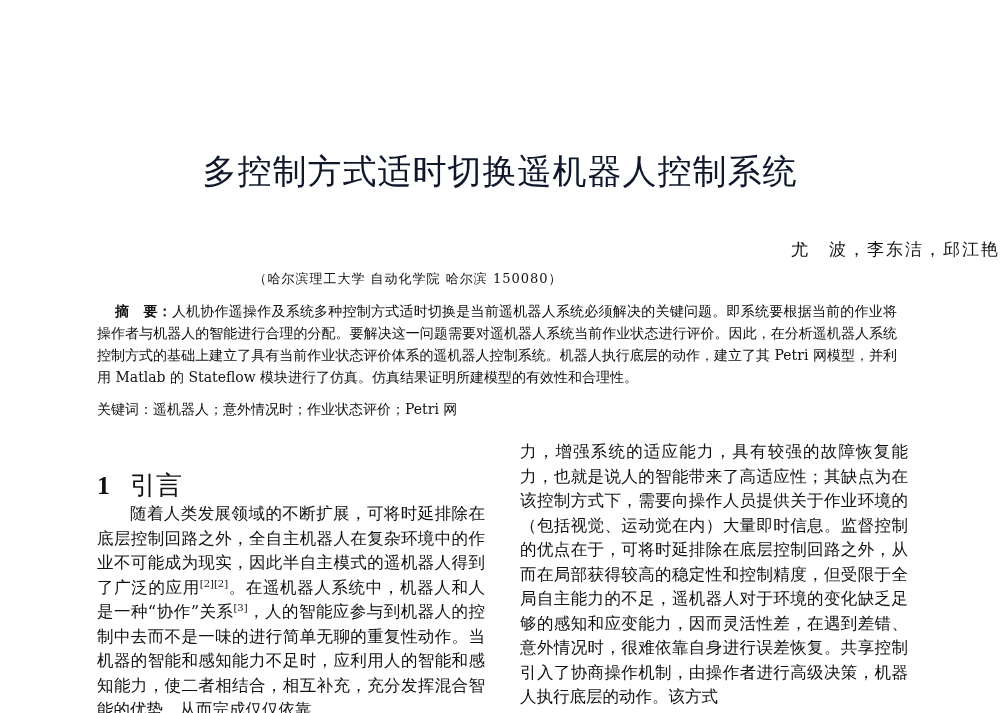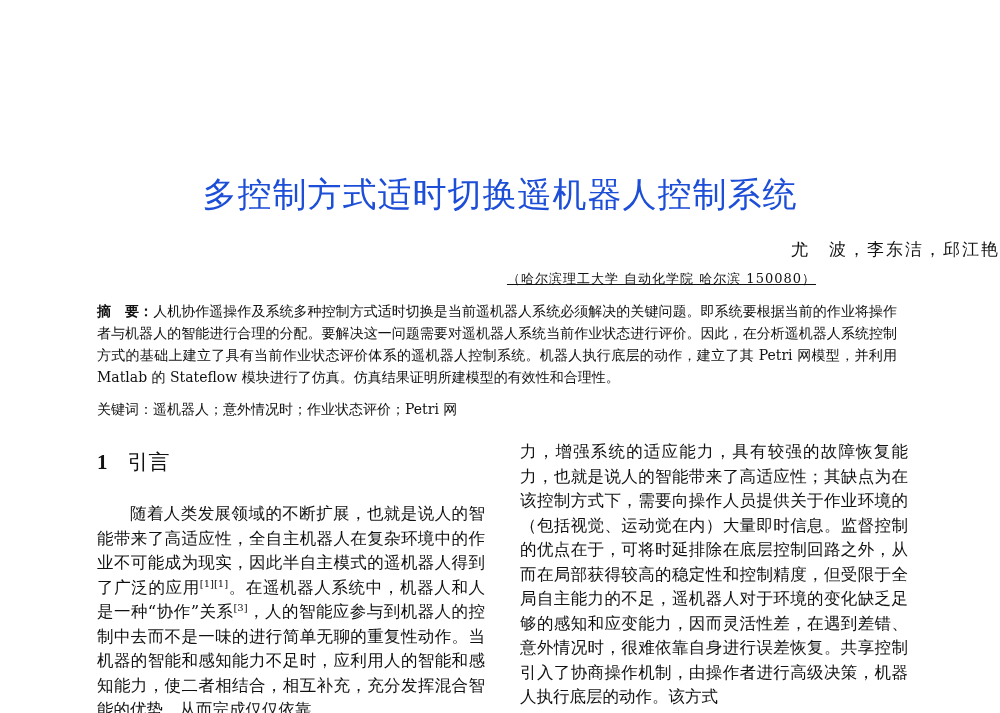--- a/index.html
+++ b/index.html
@@ -3,44 +3,44 @@
 <meta charset="utf-8">
 <style>
   html, body { margin: 0; padding: 0; }
   body {
     width: 1000px; height: 713px; overflow: hidden;
     background: #ffffff; color: #111;
     font-family: "DejaVu Serif", "Liberation Serif", serif;
     position: relative;
   }
   .title {
-    position: absolute; left: 0; width: 1000px; top: 172px;
+    position: absolute; left: 0; width: 1000px; top: 149px;
     text-align: center; font-family: "DejaVu Sans", sans-serif;
-    font-size: 34px; letter-spacing: 1px; color: #1d4ed8;
+    font-size: 34px; letter-spacing: 1px; color: #0f172a;
   }
   .authors {
     position: absolute; left: 0; width: 1000px; top: 238px;
     text-align: right; font-size: 17px; letter-spacing: 2px;
   }
   .affil {
     position: absolute; left: 0; width: 816px; top: 270px;
-    text-align: right; font-size: 13px; letter-spacing: 1px; text-decoration: underline;
+    text-align: center; font-size: 13px; letter-spacing: 1px;
   }
   .abstract {
     position: absolute; left: 97px; width: 800px; top: 300px;
     font-size: 14px; line-height: 22px; text-align: justify;
   }
-  .abstract .lbl { font-weight: bold; font-family: "DejaVu Sans", sans-serif; }
+  .abstract .lbl { font-weight: bold; font-family: "DejaVu Sans", sans-serif; margin-left: 18px; }
   .keywords {
     position: absolute; left: 97px; width: 800px; top: 398px;
     font-size: 14px; line-height: 22px;
   }
   .keywords .lbl { font-weight: normal; font-family: "DejaVu Sans", sans-serif; }
   .sec-head {
-    position: absolute; left: 97px; top: 448px; font-size: 21px;
+    position: absolute; left: 97px; top: 468px; font-size: 26px;
   }
   .sec-head .num { font-weight: bold; margin-right: 20px; font-family: "Liberation Serif", serif; }
   .col {
     position: absolute; font-size: 16.5px; line-height: 24.5px; text-align: justify;
   }
   .col-left { left: 97px; width: 388px; top: 502px; text-indent: 2em; }
   .col-right { left: 520px; width: 388px; top: 440px; }
   sup { font-size: 10px; line-height: 0; }
 </style>
 </head>
@@ -56,16 +56,16 @@
 
 <div class="keywords">
   <span class="lbl">关键词：</span><span>遥机器人；意外情况时；作业状态评价；Petri 网</span>
 </div>
 
 <div class="sec-head">
   <span class="num">1</span><span>引言</span>
 </div>
 
 <div class="col col-left">
-  <span>随着人类发展领域的不断扩展，也就是说人的智能带来了高适应性，全自主机器人在复杂环境中的作业不可能成为现实，因此半自主模式的遥机器人得到了广泛的应用</span><sup>[1][1]</sup><span>。在遥机器人系统中，机器人和人是一种“协作”关系</span><sup>[3]</sup><span>，人的智能应参与到机器人的控制中去而不是一味的进行简单无聊的重复性动作。当机器的智能和感知能力不足时，应利用人的智能和感知能力，使二者相结合，相互补充，充分发挥混合智能的优势，从而完成仅仅依靠</span>
+  <span>随着人类发展领域的不断扩展，可将时延排除在底层控制回路之外，全自主机器人在复杂环境中的作业不可能成为现实，因此半自主模式的遥机器人得到了广泛的应用</span><sup>[2][2]</sup><span>。在遥机器人系统中，机器人和人是一种“协作”关系</span><sup>[3]</sup><span>，人的智能应参与到机器人的控制中去而不是一味的进行简单无聊的重复性动作。当机器的智能和感知能力不足时，应利用人的智能和感知能力，使二者相结合，相互补充，充分发挥混合智能的优势，从而完成仅仅依靠</span>
 </div>
 
 <div class="col col-right">力，增强系统的适应能力，具有较强的故障恢复能力，也就是说人的智能带来了高适应性；其缺点为在该控制方式下，需要向操作人员提供关于作业环境的（包括视觉、运动觉在内）大量即时信息。监督控制的优点在于，可将时延排除在底层控制回路之外，从而在局部获得较高的稳定性和控制精度，但受限于全局自主能力的不足，遥机器人对于环境的变化缺乏足够的感知和应变能力，因而灵活性差，在遇到差错、意外情况时，很难依靠自身进行误差恢复。共享控制引入了协商操作机制，由操作者进行高级决策，机器人执行底层的动作。该方式</div>
 
 </body></html>

